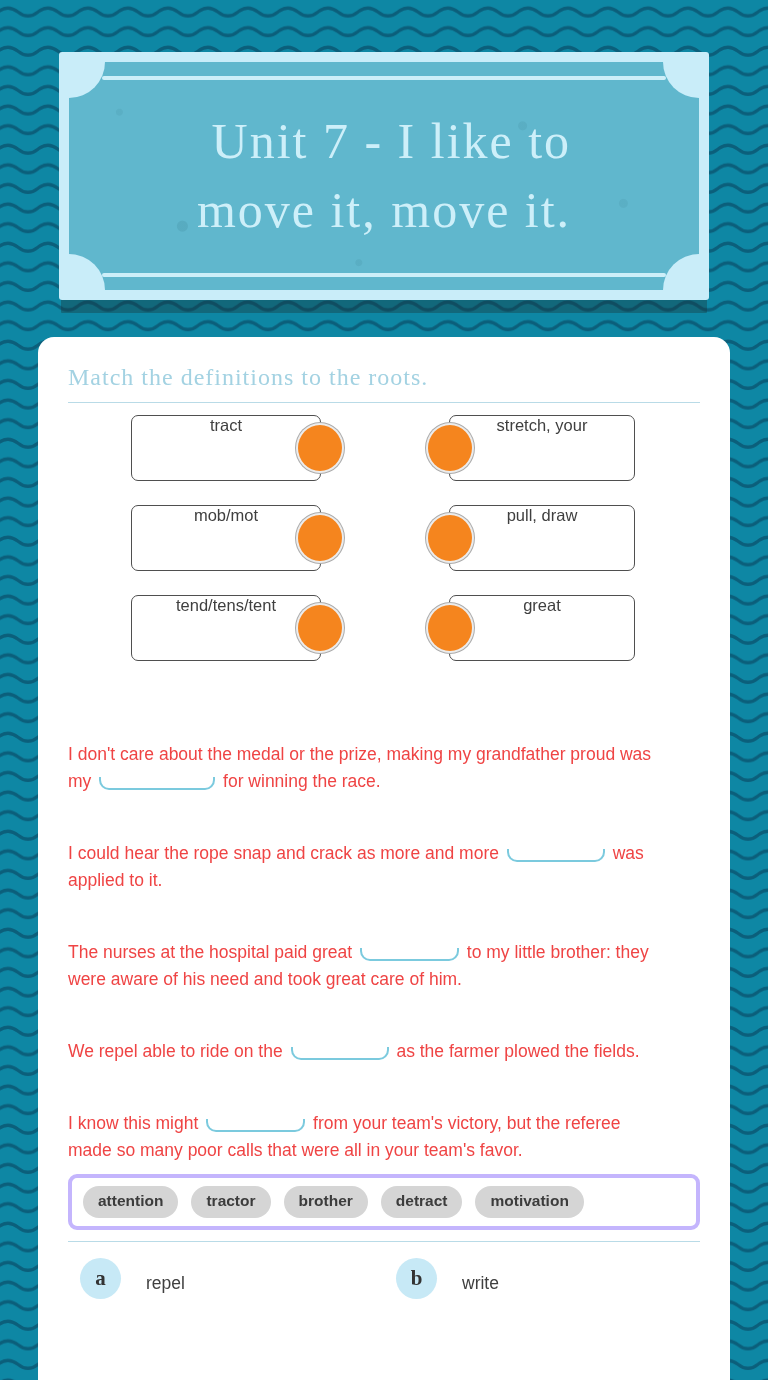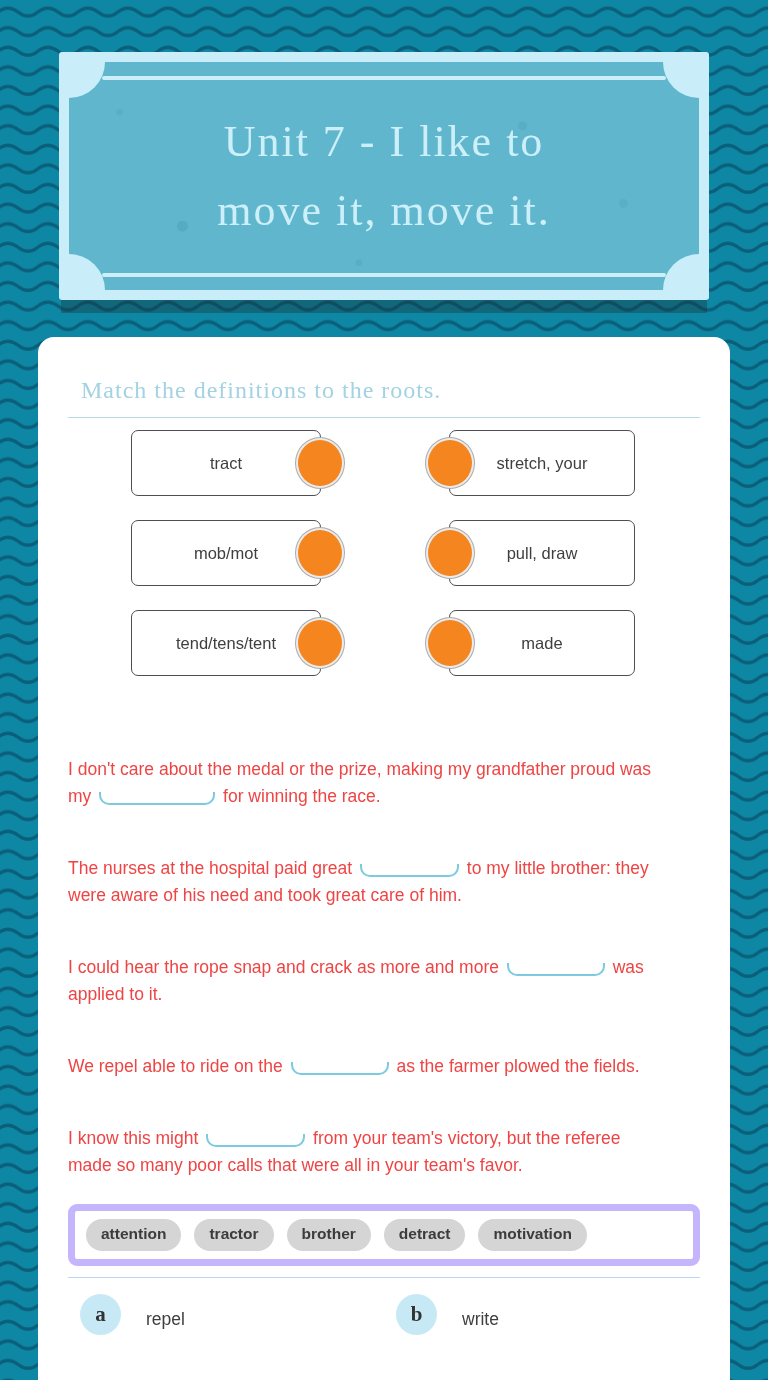--- a/index.html
+++ b/index.html
@@ -48,38 +48,38 @@
     position: absolute; left: 33px; right: 33px; height: 4px;
     background: #cdeff9; border-radius: 2px;
   }
   .deco-line.top { top: 14px; }
   .deco-line.bottom { bottom: 13px; }
   .worksheet-title {
     margin: 16px;
     color: #cdeff9;
     font-family: cursive;
     font-weight: normal;
-    font-size: 44px;
+    font-size: 50px;
     line-height: 69px;
-    text-align: center;
+    text-align: right;
     letter-spacing: 2px;
   }
 
   
   .sheet {
     position: relative;
     width: 692px;
     margin: 37px auto 0;
     background: #ffffff;
     border-radius: 16px;
     padding: 26px 30px 60px;
     min-height: 1100px;
   }
   .sec-title {
-    margin: 13px;
+    margin: 0;
     font-family: cursive;
     font-weight: normal;
     color: #a3d2e2;
     font-size: 24px;
     line-height: 28px;
     letter-spacing: 1px;
   }
   .sec-rule {
     border: none;
     border-top: 1px solid #b9dbe7;
@@ -93,21 +93,21 @@
     margin: 12px 65px 0 63px;
   }
   .match-col { display: flex; flex-direction: column; }
   .match-box {
     position: relative;
     height: 66px;
     margin-bottom: 24px;
     border: 1px solid #4f4f4f;
     border-radius: 7px;
     background: #fff;
-    display: flex; align-items: center; justify-content: center;
+    display: flex; align-items: flex-start; justify-content: center;
     font-size: 16.5px;
     color: #3f3f3f;
   }
   .match-col.left .match-box { width: 190px; }
   .match-col.right .match-box { width: 186px; }
   .dot {
     position: absolute; top: 50%;
     width: 44px; height: 46px;
     border-radius: 50%;
     background: #f5851e;
@@ -117,34 +117,34 @@
   .dot-left  { left: 0;  transform: translate(-50%, -50%); }
 
   
   .sentences { margin-top: 56px; }
   .sentences p {
     margin: 0 0 45px;
     font-size: 17.5px;
     line-height: 27px;
     color: #ef4444;
   }
-  .sentences p:last-child { margin-bottom: 25px; }
+  .sentences p:last-child { margin-bottom: 10px; }
   .blank {
     display: inline-block;
     height: 13px;
     border: 2px solid #7bcade;
     border-top: none;
     border-radius: 0 0 10px 10px;
     vertical-align: -3px;
     margin: 0 3px;
   }
 
   
   .word-bank {
-    border: 7px solid #c4b5fd;
+    border: 4px solid #c4b5fd;
     border-radius: 9px;
     padding: 8px 11px;
     display: flex;
     gap: 13px;
   }
   .pill {
     background: #d5d5d5;
     border-radius: 16px;
     padding: 6px 15px 7px;
     font-weight: bold;
@@ -230,31 +230,31 @@
         <div class="match-col right" id="match-right">
             <div class="match-box">
               <span>stretch, your</span>
               <span class="dot dot-left"></span>
             </div>
             <div class="match-box">
               <span>pull, draw</span>
               <span class="dot dot-left"></span>
             </div>
             <div class="match-box">
-              <span>made</span>
+              <span>great</span>
               <span class="dot dot-left"></span>
             </div>
           </div>
       </div>
     </section>
 
     <section class="sentences" id="sentences">
         <p><span>I don't care about the medal or the prize, making my grandfather proud was</span><br><span>my </span><span class="blank" style="width: 116px;"></span><span> for winning the race.</span></p>
+        <p><span>I could hear the rope snap and crack as more and more </span><span class="blank" style="width: 98px;"></span><span> was</span><br><span>applied to it.</span></p>
         <p><span>The nurses at the hospital paid great </span><span class="blank" style="width: 99px;"></span><span> to my little brother: they</span><br><span>were aware of his need and took great care of him.</span></p>
-        <p><span>I could hear the rope snap and crack as more and more </span><span class="blank" style="width: 98px;"></span><span> was</span><br><span>applied to it.</span></p>
         <p><span>We repel able to ride on the </span><span class="blank" style="width: 98px;"></span><span> as the farmer plowed the fields.</span></p>
         <p><span>I know this might </span><span class="blank" style="width: 99px;"></span><span> from your team's victory, but the referee</span><br><span>made so many poor calls that were all in your team's favor.</span></p>
       </section>
 
     <div class="word-bank" id="word-bank">
         <span class="pill">attention</span>
         <span class="pill">tractor</span>
         <span class="pill">brother</span>
         <span class="pill">detract</span>
         <span class="pill">motivation</span>

